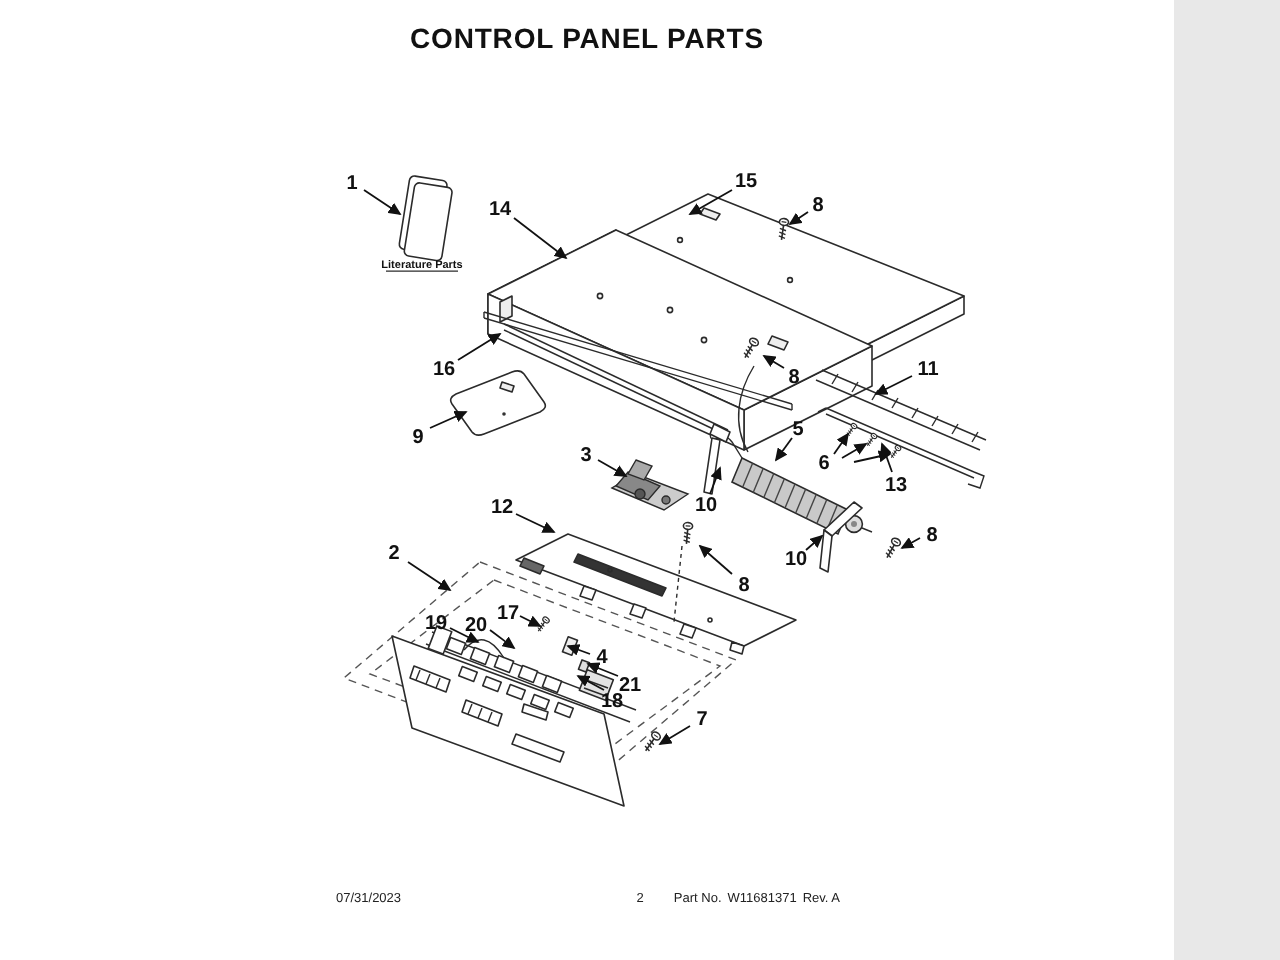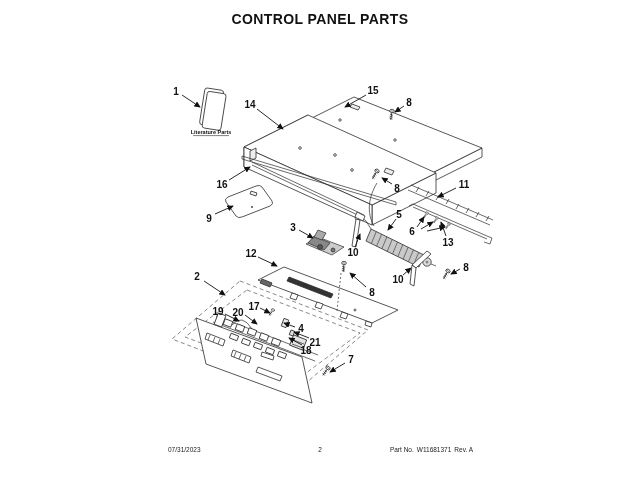--- a/index.html
+++ b/index.html
@@ -1,16 +1,16 @@
 <!DOCTYPE html>
 <html><head>
 <meta charset="utf-8">
 <style>
   html,body{margin:0;padding:0;background:#e8e8e8;}
-  .page{position:relative;width:640px;height:480px;background:#fff;overflow:hidden;
+  .page{position:relative;width:587px;height:480px;background:#fff;overflow:hidden;
         font-family:"Liberation Sans",sans-serif;}
   .title{position:absolute;top:11px;left:0;width:100%;text-align:center;
          font-size:14px;font-weight:bold;letter-spacing:.4px;color:#111;}
   svg.diagram{position:absolute;left:0;top:0;}
   svg .part{fill:#fff;stroke:#2b2b2b;stroke-width:.8;stroke-linejoin:round;}
   svg .thin{stroke:#2b2b2b;stroke-width:.7;fill:none;}
   svg .leader{stroke:#111;stroke-width:.9;}
   svg text.callout{font-family:"Liberation Sans",sans-serif;font-size:10px;
                    font-weight:bold;fill:#111;stroke:none;}
   svg text.lit{font-family:"Liberation Sans",sans-serif;font-size:5.5px;

